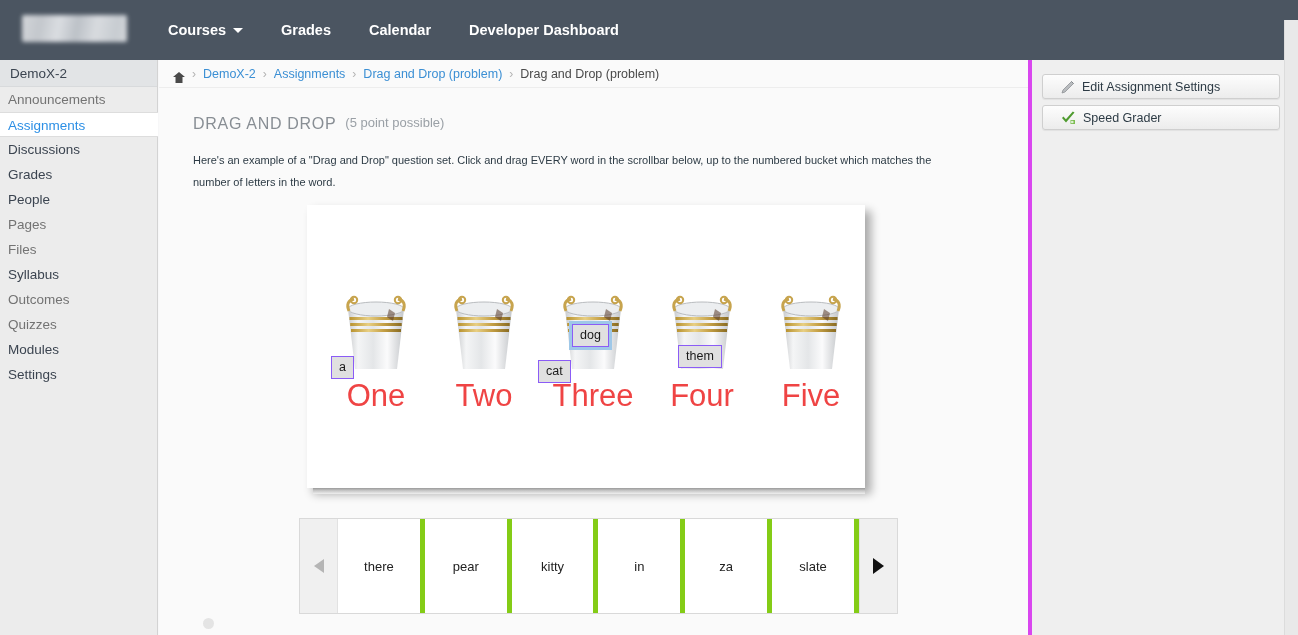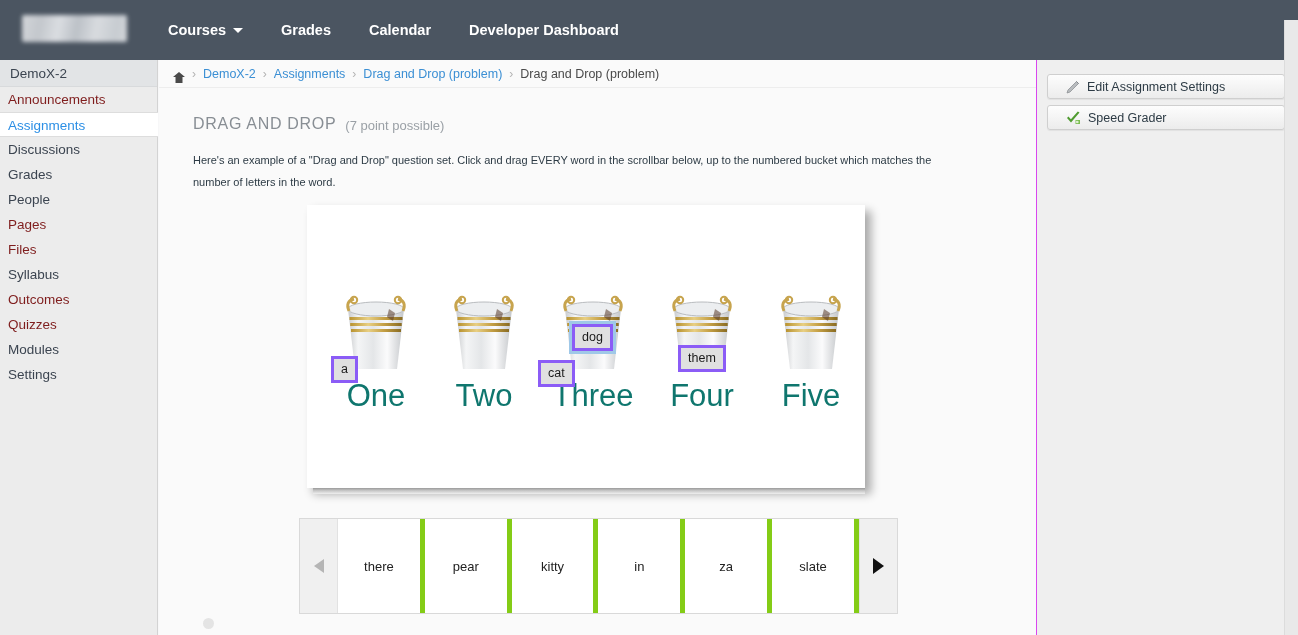--- a/index.html
+++ b/index.html
@@ -73,31 +73,31 @@
   .sidebar-title {
     height: 27px; line-height: 27px; padding-left: 10px;
     font-size: 13.5px; color: #3b4450;
     background: #e2e4e6;
     border-bottom: 1px solid #d8dadc;
   }
   .sb-item {
     height: 25px; line-height: 25px; padding-left: 8px;
     font-size: 13.5px; color: #3b4450; cursor: pointer;
   }
-  .sb-item.dim { color: #7f1d1d; }
+  .sb-item.dim { color: #737373; }
   .sb-item.active {
     color: #2c8fe5; background: #ffffff;
     border-top: 1px solid #dddddd; border-bottom: 1px solid #dddddd;
     margin-right: -1px;
   }
 
   
   .right-rail {
-    position: absolute; right: 4px; top: 60px; width: 258px; height: 575px;
-    background: #efefef; border-left: 1px solid #d946ef;
+    position: absolute; right: 12px; top: 60px; width: 258px; height: 575px;
+    background: #efefef; border-left: 4px solid #d946ef;
   }
   .rail-btn {
     position: absolute; left: 10px; width: 238px; height: 25px;
     background: linear-gradient(180deg,#fdfdfd 0%,#ececec 100%);
     border: 1px solid #cfcfcf; border-radius: 3px;
     display: flex; align-items: center; gap: 7px;
     padding-left: 18px;
     font-size: 12.5px; color: #2d3b45; cursor: pointer;
     box-shadow: 0 1px 1px rgba(0,0,0,.06);
   }
@@ -119,21 +119,21 @@
   .bc-home {
     width: 12px; height: 11px; display: inline-block;
     position: relative; top: 1px;
   }
   .bc-link { color: #3b8fd4; font-size: 12.5px; cursor: pointer; white-space: nowrap; }
   .bc-cur  { color: #4a4a4a; font-size: 12.5px; white-space: nowrap; }
   .bc-sep  { color: #b3b3b3; font-size: 12px; }
 
   .page-head {
     margin: 27px 0 0 34px;
-    display: flex; align-items: flex-end; gap: 9px;
+    display: flex; align-items: flex-start; gap: 9px;
   }
   .page-title {
     font-size: 16px; color: #888e94; letter-spacing: .7px;
     text-transform: uppercase; font-weight: normal;
   }
   .page-points { font-size: 13px; color: #9aa0a6; }
   .page-desc {
     margin: 16px 0 0 34px; width: 772px;
     font-size: 11px; color: #2d3b45; line-height: 22px;
   }
@@ -153,29 +153,29 @@
     background: linear-gradient(180deg,#9a9a9a 0%,#c8c8c8 45%,#efefef 100%);
   }
   .buckets {
     position: absolute; left: 0; top: 0; width: 558px; height: 283px;
   }
   .bucket-col {
     position: absolute; top: 86px; width: 110px; text-align: center;
   }
   .bucket-img { width: 78px; height: 82px; margin: 0 auto; display: block; }
   .bucket-name {
-    margin-top: 6px; font-size: 31px; color: #0f766e;
+    margin-top: 6px; font-size: 31px; color: #ef4444;
     font-family: "Liberation Sans", sans-serif; line-height: 34px;
   }
 
   
   .chip {
     position: absolute;
     background: #e0e0e0;
-    border: 3px solid #8b5cf6;
+    border: 1px solid #8b5cf6;
     font-size: 12.5px; color: #1a1a1a;
     padding: 3px 7px 4px 7px;
     line-height: 14px;
     cursor: move;
     white-space: nowrap;
   }
   .chip.selected {
     outline: 3px solid #9fc8e8;
     outline-offset: 0px;
   }
@@ -284,21 +284,21 @@
       <span class="bc-sep">›</span>
       <span class="bc-link">Assignments</span>
       <span class="bc-sep">›</span>
       <span class="bc-link">Drag and Drop (problem)</span>
       <span class="bc-sep">›</span>
       <span class="bc-cur">Drag and Drop (problem)</span>
     </div>
 
     <div class="page-head">
       <span class="page-title">DRAG AND DROP</span>
-      <span class="page-points">(7 point possible)</span>
+      <span class="page-points">(5 point possible)</span>
     </div>
 
     <div class="page-desc">Here's an example of a "Drag and Drop" question set. Click and drag EVERY word in the scrollbar below, up to the numbered bucket which matches the number of letters in the word.</div>
 
     <div class="dnd-wrap">
       <div class="dnd-canvas">
         <div class="buckets">
 
           <div class="bucket-col" style="left:14px">
             <svg class="bucket-img" viewBox="0 0 78 82">

